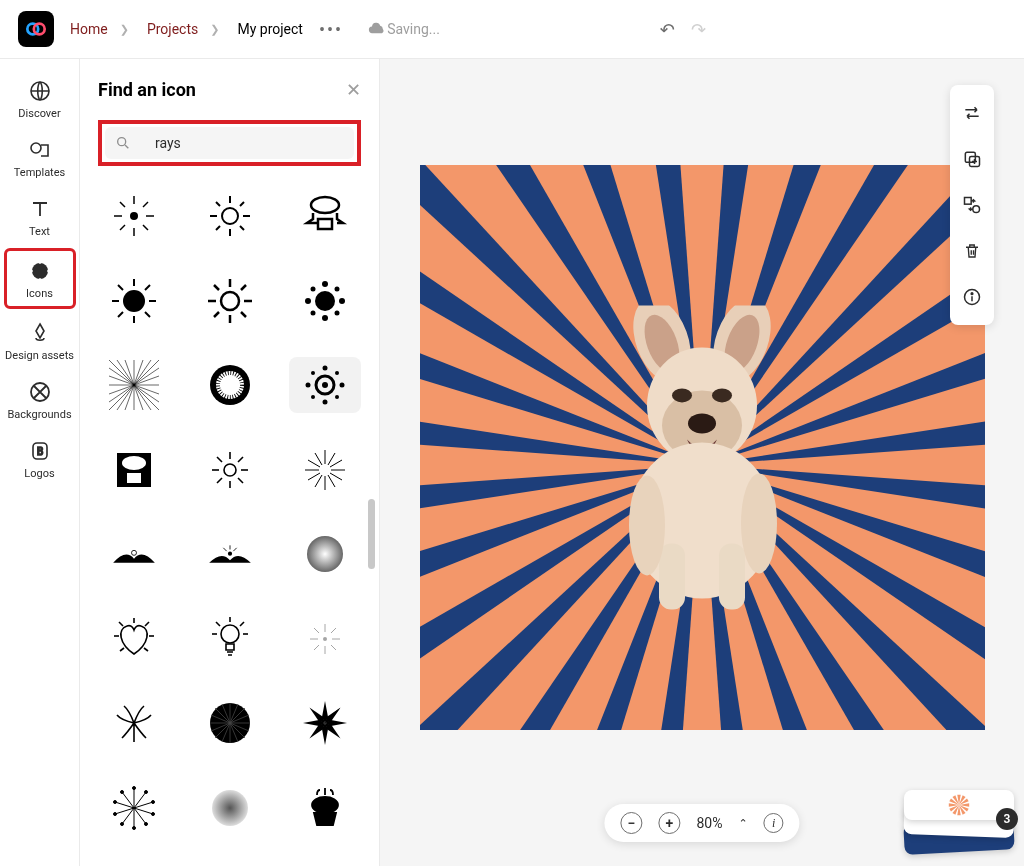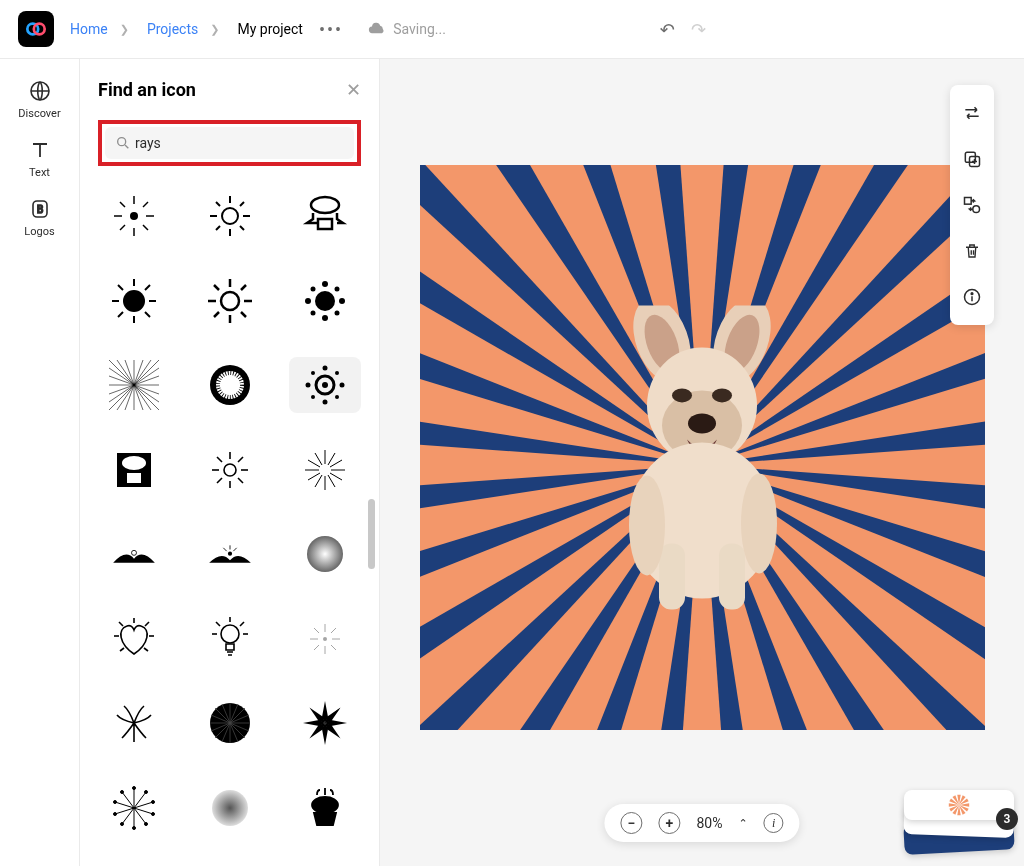--- a/index.html
+++ b/index.html
@@ -2,44 +2,44 @@
 <html><head>
 <meta charset="utf-8">
 <style>
   * { box-sizing: border-box; margin: 0; padding: 0; font-family: -apple-system, BlinkMacSystemFont, "Segoe UI", Roboto, sans-serif; }
   html, body { width: 1024px; height: 866px; overflow: hidden; background: #fff; }
 
   
   .topbar { height: 59px; display: flex; align-items: center; padding: 0 18px; border-bottom: 1px solid #eaeaea; gap: 10px; }
   .logo { width: 36px; height: 36px; background:#000; border-radius:8px; display:flex; align-items:center; justify-content:center; }
   .logo svg { width:26px; height:26px; }
-  .crumb { color:#3b82f6; font-size:14px; margin-left:6px; cursor:pointer; }
+  .crumb { color:#7f1d1d; font-size:14px; margin-left:6px; cursor:pointer; }
   .crumb.bold { color:#000; font-weight:400; }
   .chev { color:#b0b0b0; font-size:11px; margin:0 2px; }
   .dots { font-size:18px; color:#6e6e6e; letter-spacing:2px; margin-left:6px; cursor:pointer; }
-  .cloud { margin-left:14px; color:#9e9e9e; display:flex; align-items:center; gap:6px; font-size:14px; }
+  .cloud { margin-left:14px; color:#9e9e9e; display:flex; align-items:center; gap:0; font-size:14px; }
   .cloud svg { width:20px; height:16px; fill:#9e9e9e; }
   .undo-redo { margin-left:auto; display:flex; gap:16px; color:#6e6e6e; margin-right:300px;}
   .undo-redo .redo { color:#d0d0d0; }
   .undo-redo span { font-size:18px; cursor:pointer; }
 
   
   .body { display:flex; height: calc(866px - 59px); }
   .leftrail { width: 80px; border-right:1px solid #eaeaea; padding-top:12px; display:flex; flex-direction:column; align-items:center; gap:4px; }
   .rail-item { width:72px; padding:8px 0 6px; display:flex; flex-direction:column; align-items:center; gap:4px; border-radius:6px; cursor:pointer; }
   .rail-item .ic { width:24px; height:24px; display:flex; align-items:center; justify-content:center; }
   .rail-item .lbl { font-size:11px; color:#2c2c2c; }
   .rail-item.highlighted { border:3px solid #d92027; }
 
   .panel { width: 300px; border-right:1px solid #eaeaea; display:flex; flex-direction:column; padding:20px 18px 0 18px; position:relative; }
   .panel-head { display:flex; justify-content:space-between; align-items:center; margin-bottom:20px;text-align:right; }
   .panel-head h2 { font-size:18px; font-weight:700; color:#000; }
   .close { color:#9e9e9e; font-size:18px; cursor:pointer; }
   .search-wrap { border:4px solid #d92027; padding:3px; margin-bottom:22px; }
-  .search-inner { background:#f5f5f5; border-radius:6px; display:flex; align-items:center; padding:8px 10px; gap:4px; }
+  .search-inner { background:#f5f5f5; border-radius:6px; display:flex; align-items:center; padding:8px 10px; gap:24px; }
   .search-inner svg { width:16px; height:16px; stroke:#8e8e8e; fill:none; }
   .search-inner input { border:none; background:transparent; outline:none; font-size:14px; color:#2c2c2c; flex:1; }
 
   .icon-grid { display:grid; grid-template-columns: repeat(3, 72px); justify-content:space-between; row-gap:28px; overflow-y:auto; flex:1; padding-bottom:30px; position:relative;}
   .icon-cell { width:72px; height:56px; display:flex; align-items:center; justify-content:center; border-radius:8px; cursor:pointer; }
   .icon-cell.hover { background:#f2f2f2; }
   .icon-cell svg { max-width:50px; max-height:50px; }
   .scrollbar { position:absolute; right:4px; top:440px; width:7px; height:70px; background:#c8c8c8; border-radius:4px; }
 
   .canvas-area { flex:1; background:#f5f5f5; position:relative; display:flex; align-items:center; justify-content:center; }
@@ -97,25 +97,66 @@
       <span class="ic">
         <svg viewBox="0 0 24 24" fill="none" stroke="#2c2c2c" stroke-width="1.6">
             <circle cx="12" cy="12" r="9"></circle>
             <path d="M3 12h18M12 3c3 3 3 15 0 18M12 3c-3 3-3 15 0 18"></path>
           </svg>
       </span>
       <span class="lbl">Discover</span>
     </div>
     <div class="rail-item">
       <span class="ic">
+        <svg viewBox="0 0 24 24" fill="none" stroke="#2c2c2c" stroke-width="1.6">
+            <circle cx="8" cy="10" r="5"></circle>
+            <path d="M13 7h7v11h-7"></path>
+          </svg>
+      </span>
+      <span class="lbl">Templates</span>
+    </div>
+    <div class="rail-item">
+      <span class="ic">
         <svg viewBox="0 0 24 24" fill="none" stroke="#2c2c2c" stroke-width="1.8">
             <path d="M5 6h14M12 6v13"></path>
           </svg>
       </span>
       <span class="lbl">Text</span>
+    </div>
+    <div class="rail-item highlighted">
+      <span class="ic">
+        <svg viewBox="0 0 24 24">
+            <circle cx="12" cy="12" r="8" fill="#2c2c2c"></circle>
+            <g stroke="#fff" stroke-width="1.4">
+              <line x1="12" y1="2" x2="12" y2="5"></line>
+              <line x1="12" y1="19" x2="12" y2="22"></line>
+              <line x1="2" y1="12" x2="5" y2="12"></line>
+              <line x1="19" y1="12" x2="22" y2="12"></line>
+            </g>
+          </svg>
+      </span>
+      <span class="lbl">Icons</span>
+    </div>
+    <div class="rail-item">
+      <span class="ic">
+        <svg viewBox="0 0 24 24" fill="none" stroke="#2c2c2c" stroke-width="1.6">
+            <path d="M12 3l4 7-4 7-4-7z"></path>
+            <path d="M8 17c0 3 8 3 8 0"></path>
+          </svg>
+      </span>
+      <span class="lbl">Design assets</span>
+    </div>
+    <div class="rail-item">
+      <span class="ic">
+        <svg viewBox="0 0 24 24" fill="none" stroke="#2c2c2c" stroke-width="1.8">
+            <circle cx="12" cy="12" r="9"></circle>
+            <path d="M6 6l12 12M18 6L6 18"></path>
+          </svg>
+      </span>
+      <span class="lbl">Backgrounds</span>
     </div>
     <div class="rail-item">
       <span class="ic">
         <svg viewBox="0 0 24 24" fill="none" stroke="#2c2c2c" stroke-width="1.6">
             <rect x="5" y="4" width="14" height="16" rx="4"></rect>
             <text x="12" y="16" text-anchor="middle" font-size="10" fill="#2c2c2c" font-family="sans-serif">B</text>
           </svg>
       </span>
       <span class="lbl">Logos</span>
     </div>

